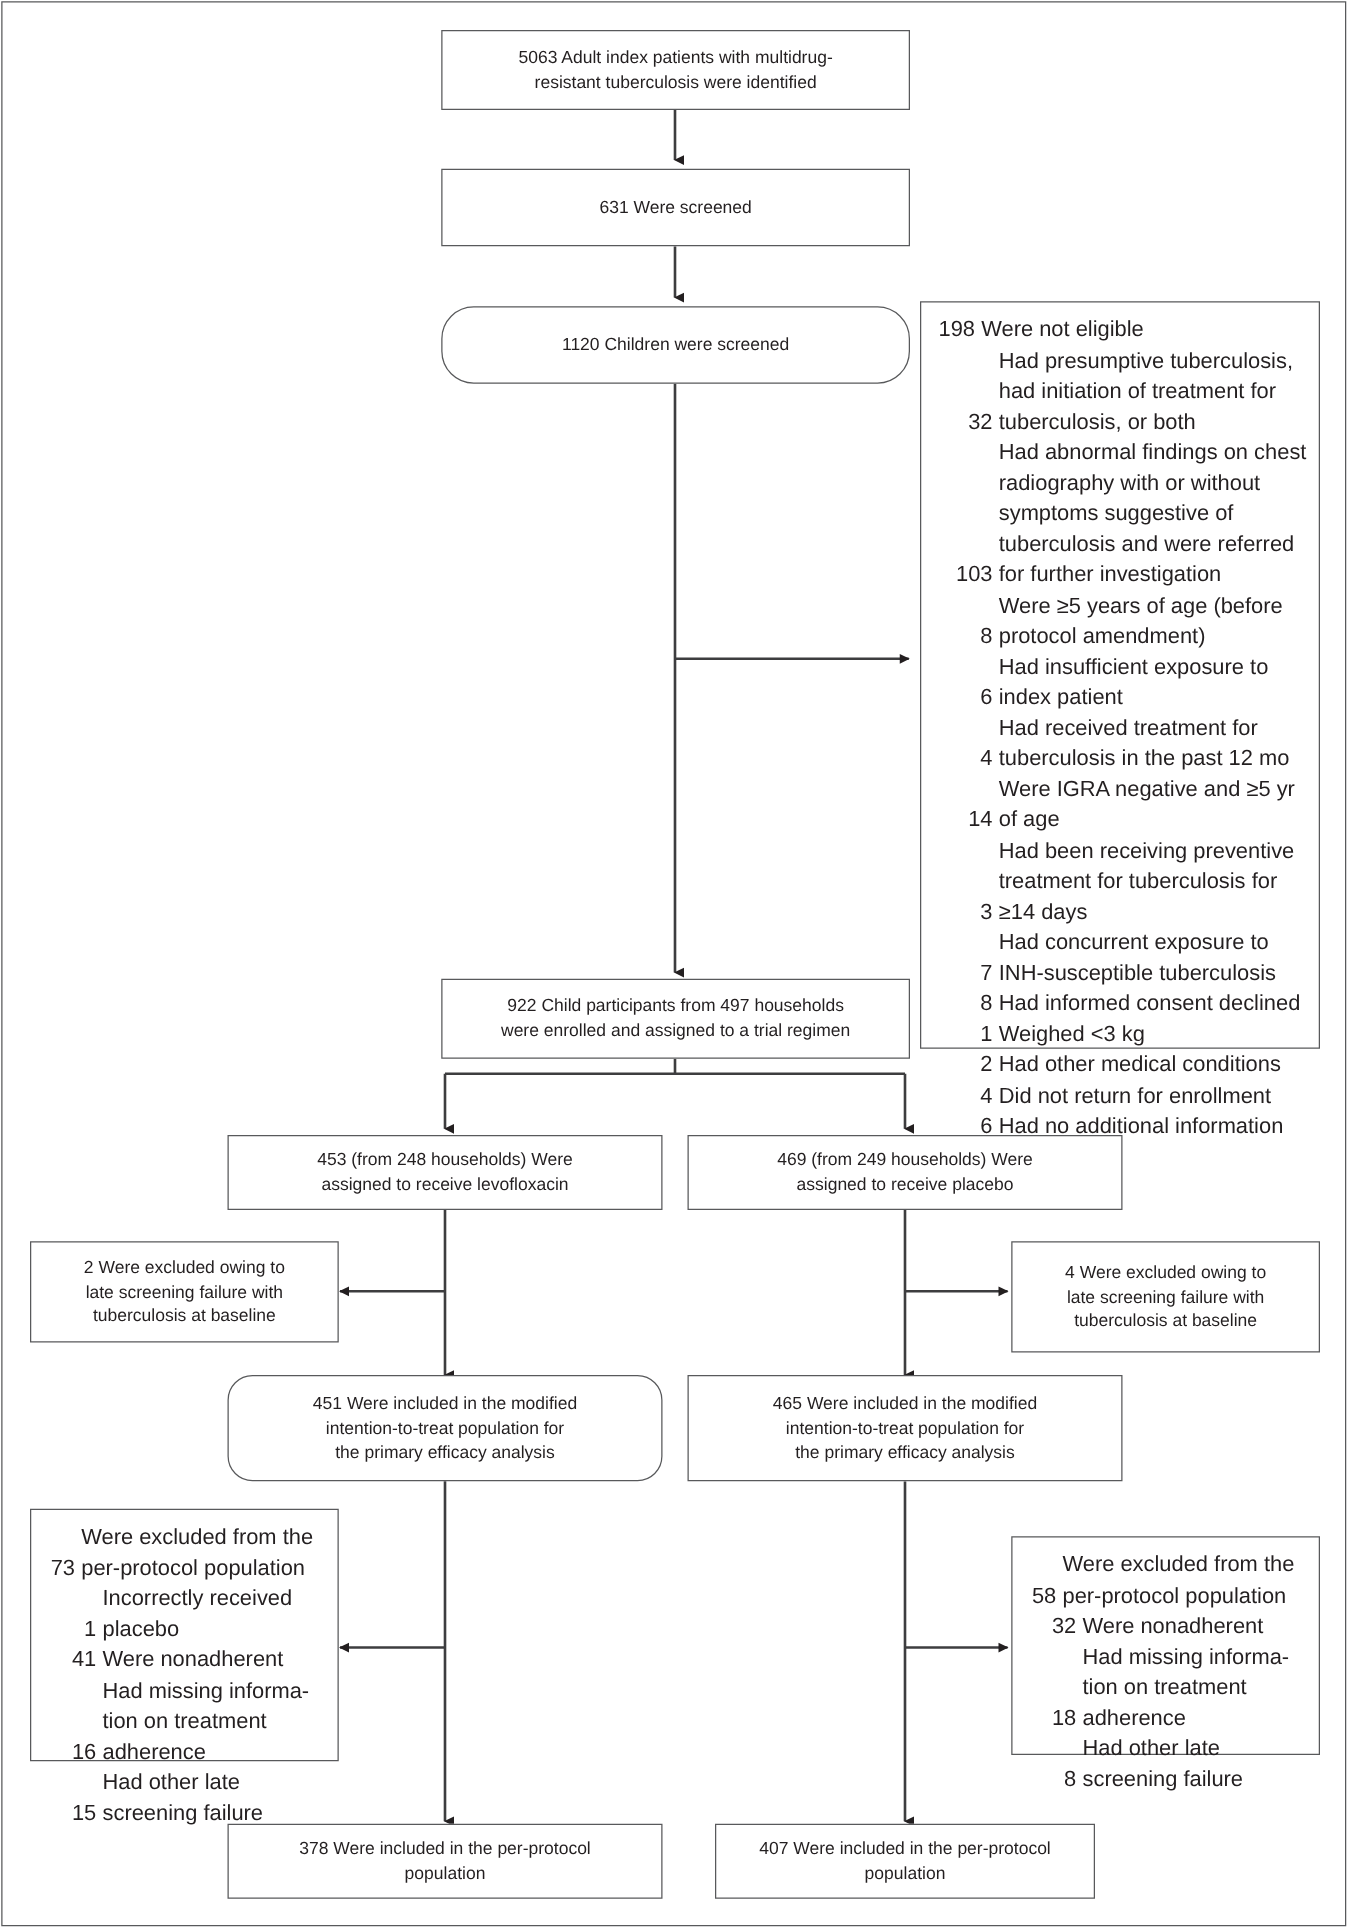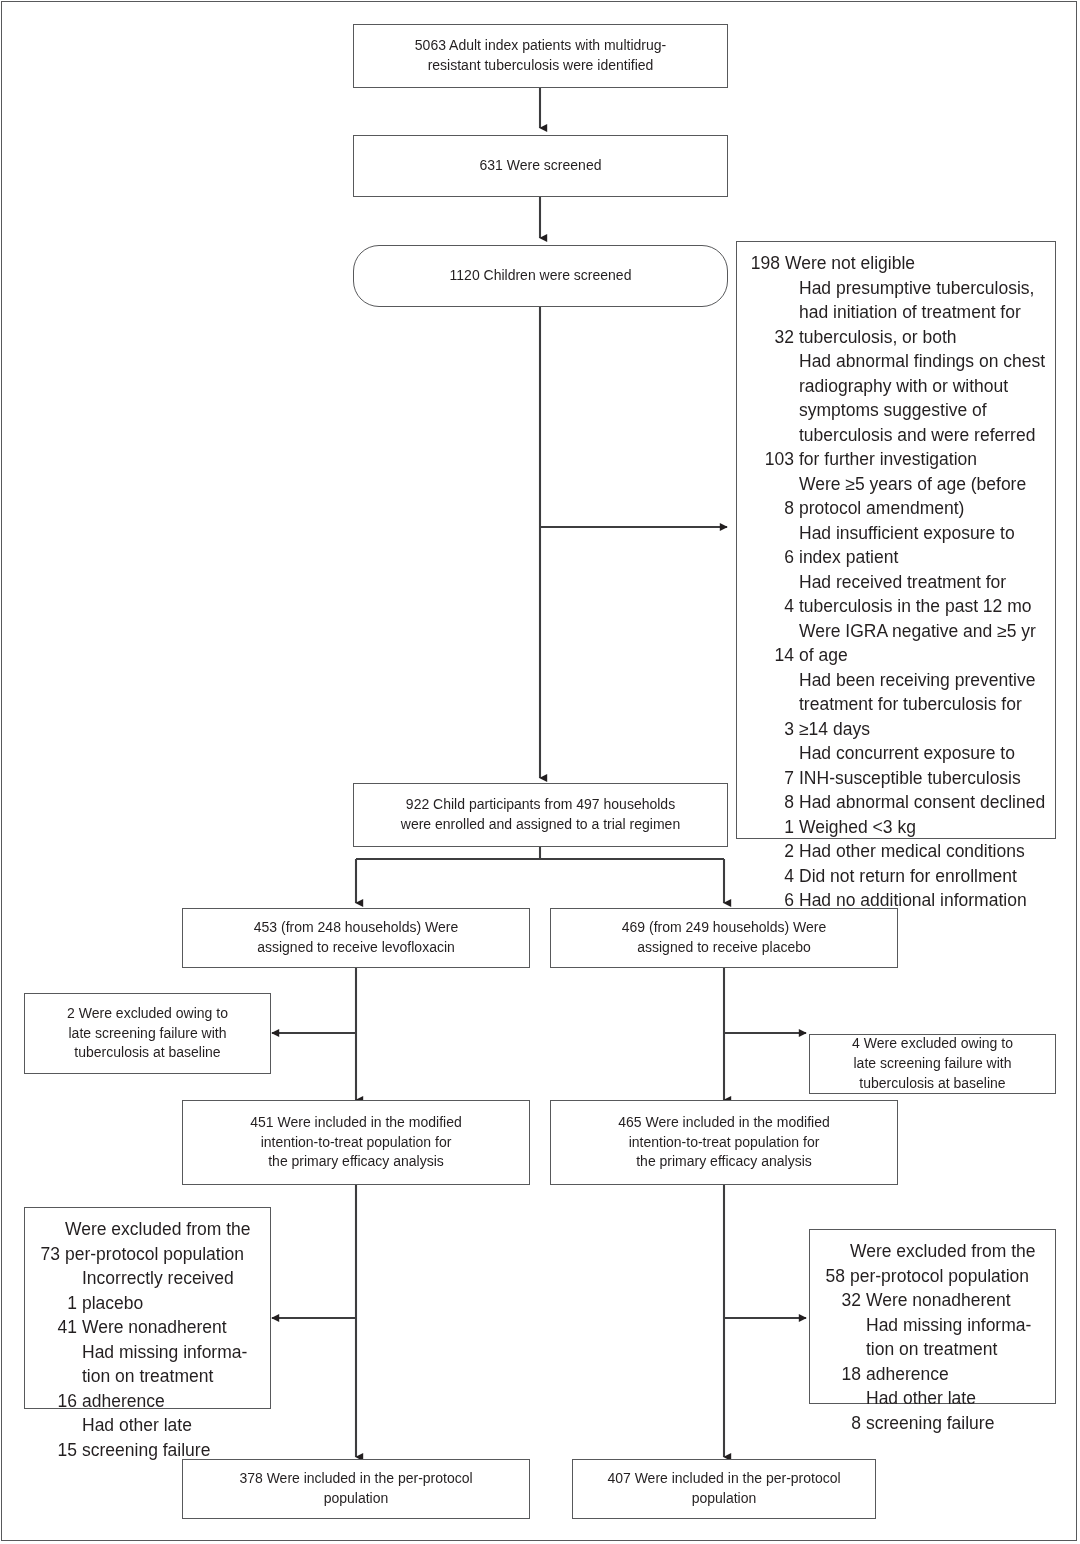--- a/index.html
+++ b/index.html
@@ -206,21 +206,21 @@
     <div class="lrow g-sub">
       <div class="num">3</div>
       <div class="txt">Had been receiving preventive treatment for tuberculosis for ≥14 days</div>
     </div>
     <div class="lrow g-sub">
       <div class="num">7</div>
       <div class="txt">Had concurrent exposure to INH-susceptible tuberculosis</div>
     </div>
     <div class="lrow g-sub">
       <div class="num">8</div>
-      <div class="txt">Had abnormal consent declined</div>
+      <div class="txt">Had informed consent declined</div>
     </div>
     <div class="lrow g-sub">
       <div class="num">1</div>
       <div class="txt">Weighed &lt;3 kg</div>
     </div>
     <div class="lrow g-sub">
       <div class="num">2</div>
       <div class="txt">Had other medical conditions</div>
     </div>
     <div class="lrow g-sub">
@@ -248,29 +248,29 @@
   </div>
 
   <div class="box" style="left:24px; top:993px; width:247px; height:81px;">
     <div class="inner">
       <div class="ctext">2 Were excluded owing to
 late screening failure with
 tuberculosis at baseline</div>
     </div>
   </div>
 
-  <div class="box" style="left:809px; top:1034px; width:247px; height:60px;">
+  <div class="box" style="left:809px; top:993px; width:247px; height:89px;">
     <div class="inner">
       <div class="ctext">4 Were excluded owing to
 late screening failure with
 tuberculosis at baseline</div>
     </div>
   </div>
 
-  <div class="box" style="left:182px; top:1100px; width:348px; height:85px;">
+  <div class="box" style="left:182px; top:1100px; width:348px; height:85px;border-radius:20px;">
     <div class="inner">
       <div class="ctext">451 Were included in the modified
 intention-to-treat population for
 the primary efficacy analysis</div>
     </div>
   </div>
 
   <div class="box" style="left:550px; top:1100px; width:348px; height:85px;">
     <div class="inner">
       <div class="ctext">465 Were included in the modified

